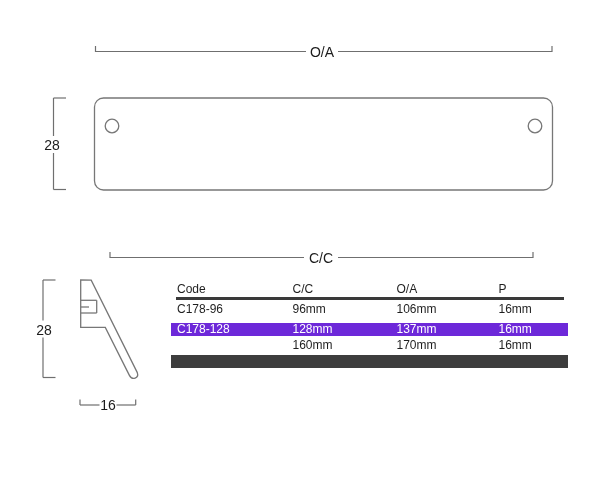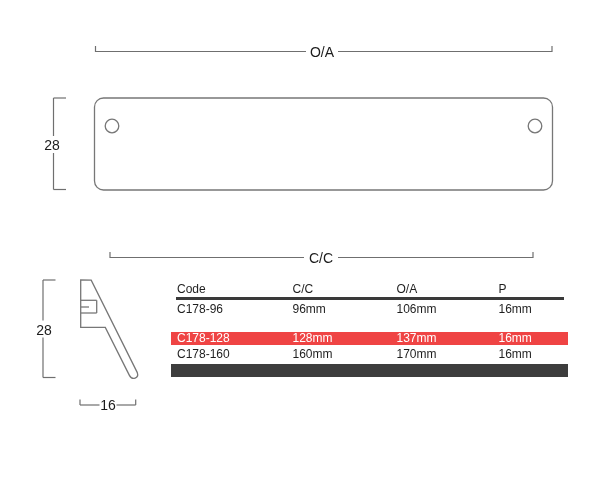--- a/index.html
+++ b/index.html
@@ -36,27 +36,27 @@
   }
   .trow { position: relative; width: 100%; }
   .thead { height: 16px; }
   .thead .cell { line-height: 16px; }
   .rule {
     margin-left: 5px;
     width: 388px;
     height: 2.5px;
     background: #3a3a3a;
   }
-  .brow { height: 32px; }
+  .brow { height: 23px; }
   .brow .cell { line-height: 19px; }
   .brow.r3 { height: 19.5px; }
   .brow.r3 .cell { line-height: 19.5px; }
   .brow.highlight {
     height: 13px;
-    background: #ef4444;
+    background: #6d28d9;
     color: #ffffff;
   }
   .brow.highlight .cell { line-height: 13px; }
   .cell { position: absolute; top: 0; white-space: nowrap; }
   .c-code { left: 6px; }
   .c-cc   { left: 121.5px; }
   .c-oa   { left: 225.5px; }
   .c-p    { left: 327.5px; }
   .endbar {
     width: 100%;
@@ -147,21 +147,20 @@
     </div>
 
     <div class="trow brow highlight">
       <span class="cell c-code">C178-128</span>
       <span class="cell c-cc">128mm</span>
       <span class="cell c-oa">137mm</span>
       <span class="cell c-p">16mm</span>
     </div>
 
     <div class="trow brow r3">
-      <span class="cell c-code">C178-160</span>
       <span class="cell c-cc">160mm</span>
       <span class="cell c-oa">170mm</span>
       <span class="cell c-p">16mm</span>
     </div>
 
     <div class="endbar"></div>
   </div>
 
 </div>
 

